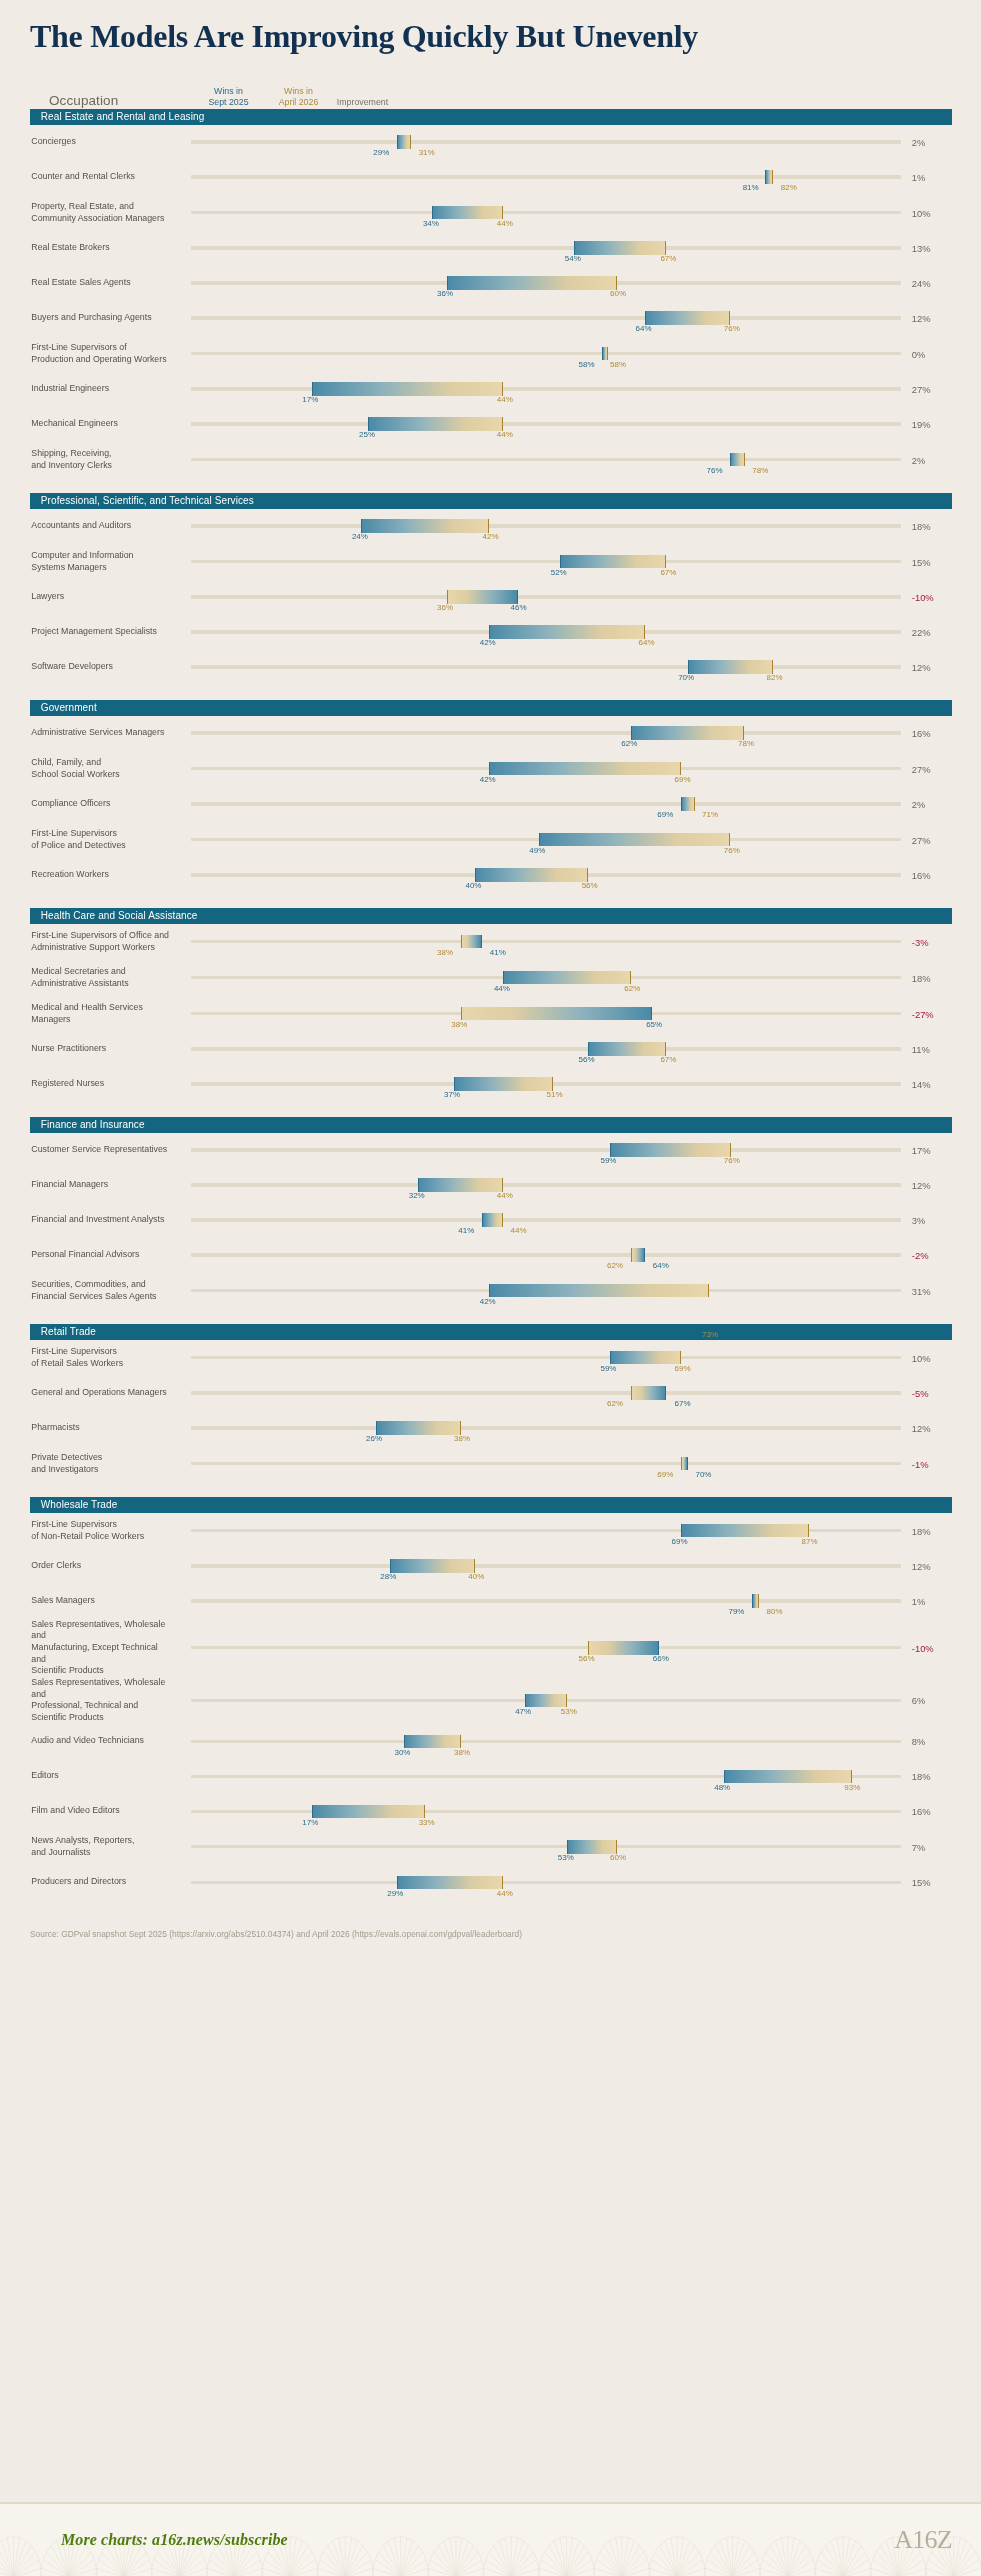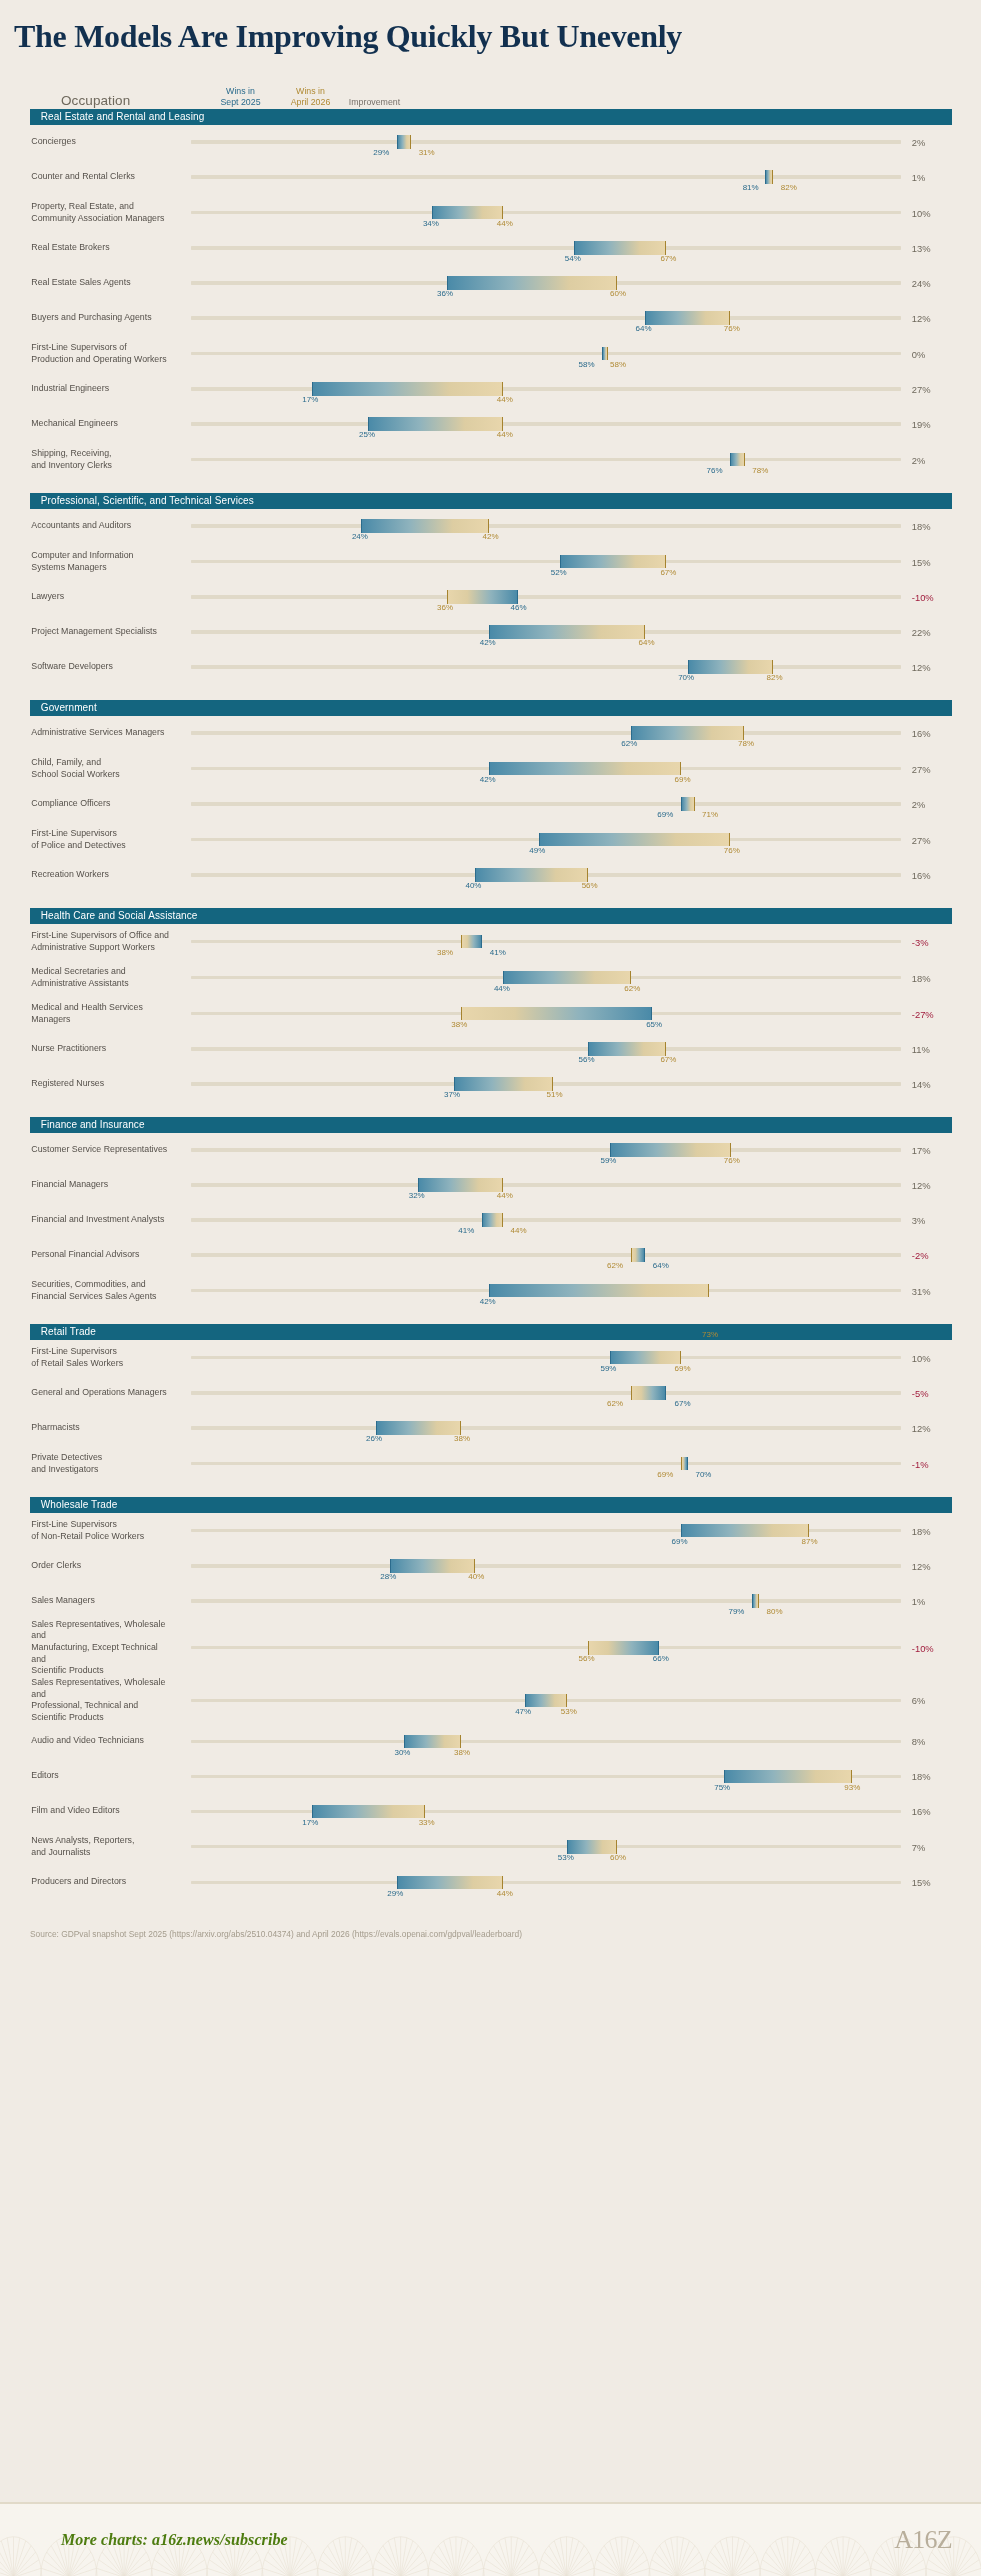--- a/index.html
+++ b/index.html
@@ -13,37 +13,37 @@
   .page {
     width: 982px;
     min-height: 2576px;
     background: #f0ebe4;
     position: relative;
     padding: 0;
   }
 
   
   .title-wrap {
-    padding: 19px 30px 0 14px;
+    padding: 19px 30px 0 30px;
   }
   h1.title {
     font-family: "Liberation Serif", serif;
     font-size: 32px;
     font-weight: bold;
     color: #12304f;
     letter-spacing: -0.3px;
     line-height: 1.08;
     white-space: nowrap;
   }
 
   
   .col-header {
     position: relative;
     height: 31px;
-    margin: 24px 0 0 12px;
+    margin: 24px 0 0 0;
     padding: 0 30px;
   }
   .occupation-head {
     position: absolute;
     left: 49px;
     bottom: 0.7px;
     font-size: 13.5px;
     color: #6e685c;
     letter-spacing: 0.1px;
   }
@@ -639,21 +639,21 @@
             <div class="vlabel left c-sept" style="left: calc(29.8% - 15.3px);">30%</div>
             <div class="vlabel right c-april" style="left: calc(38.2% - 19.6px);">38%</div>
             <div class="row-impr">8%</div>
           </div>
         </div>
         <div class="row">
           <div class="row-label"><span>Editors</span></div>
           <div class="row-chart">
             <div class="track"></div>
             <div class="bar" style="left: calc(75% - 38px); width: calc(18% - 9.2px);"></div>
-            <div class="vlabel left c-sept" style="left: calc(74.8% - 38px);">75%</div>
+            <div class="vlabel left c-sept" style="left: calc(74.8% - 38px);">48%</div>
             <div class="vlabel right c-april" style="left: calc(93.2% - 48px);">93%</div>
             <div class="row-impr">18%</div>
           </div>
         </div>
         <div class="row">
           <div class="row-label"><span>Film and Video Editors</span></div>
           <div class="row-chart">
             <div class="track"></div>
             <div class="bar" style="left: calc(17% - 8.7px); width: calc(16% - 8.2px);"></div>
             <div class="vlabel left c-sept" style="left: calc(16.8% - 8.6px);">17%</div>

